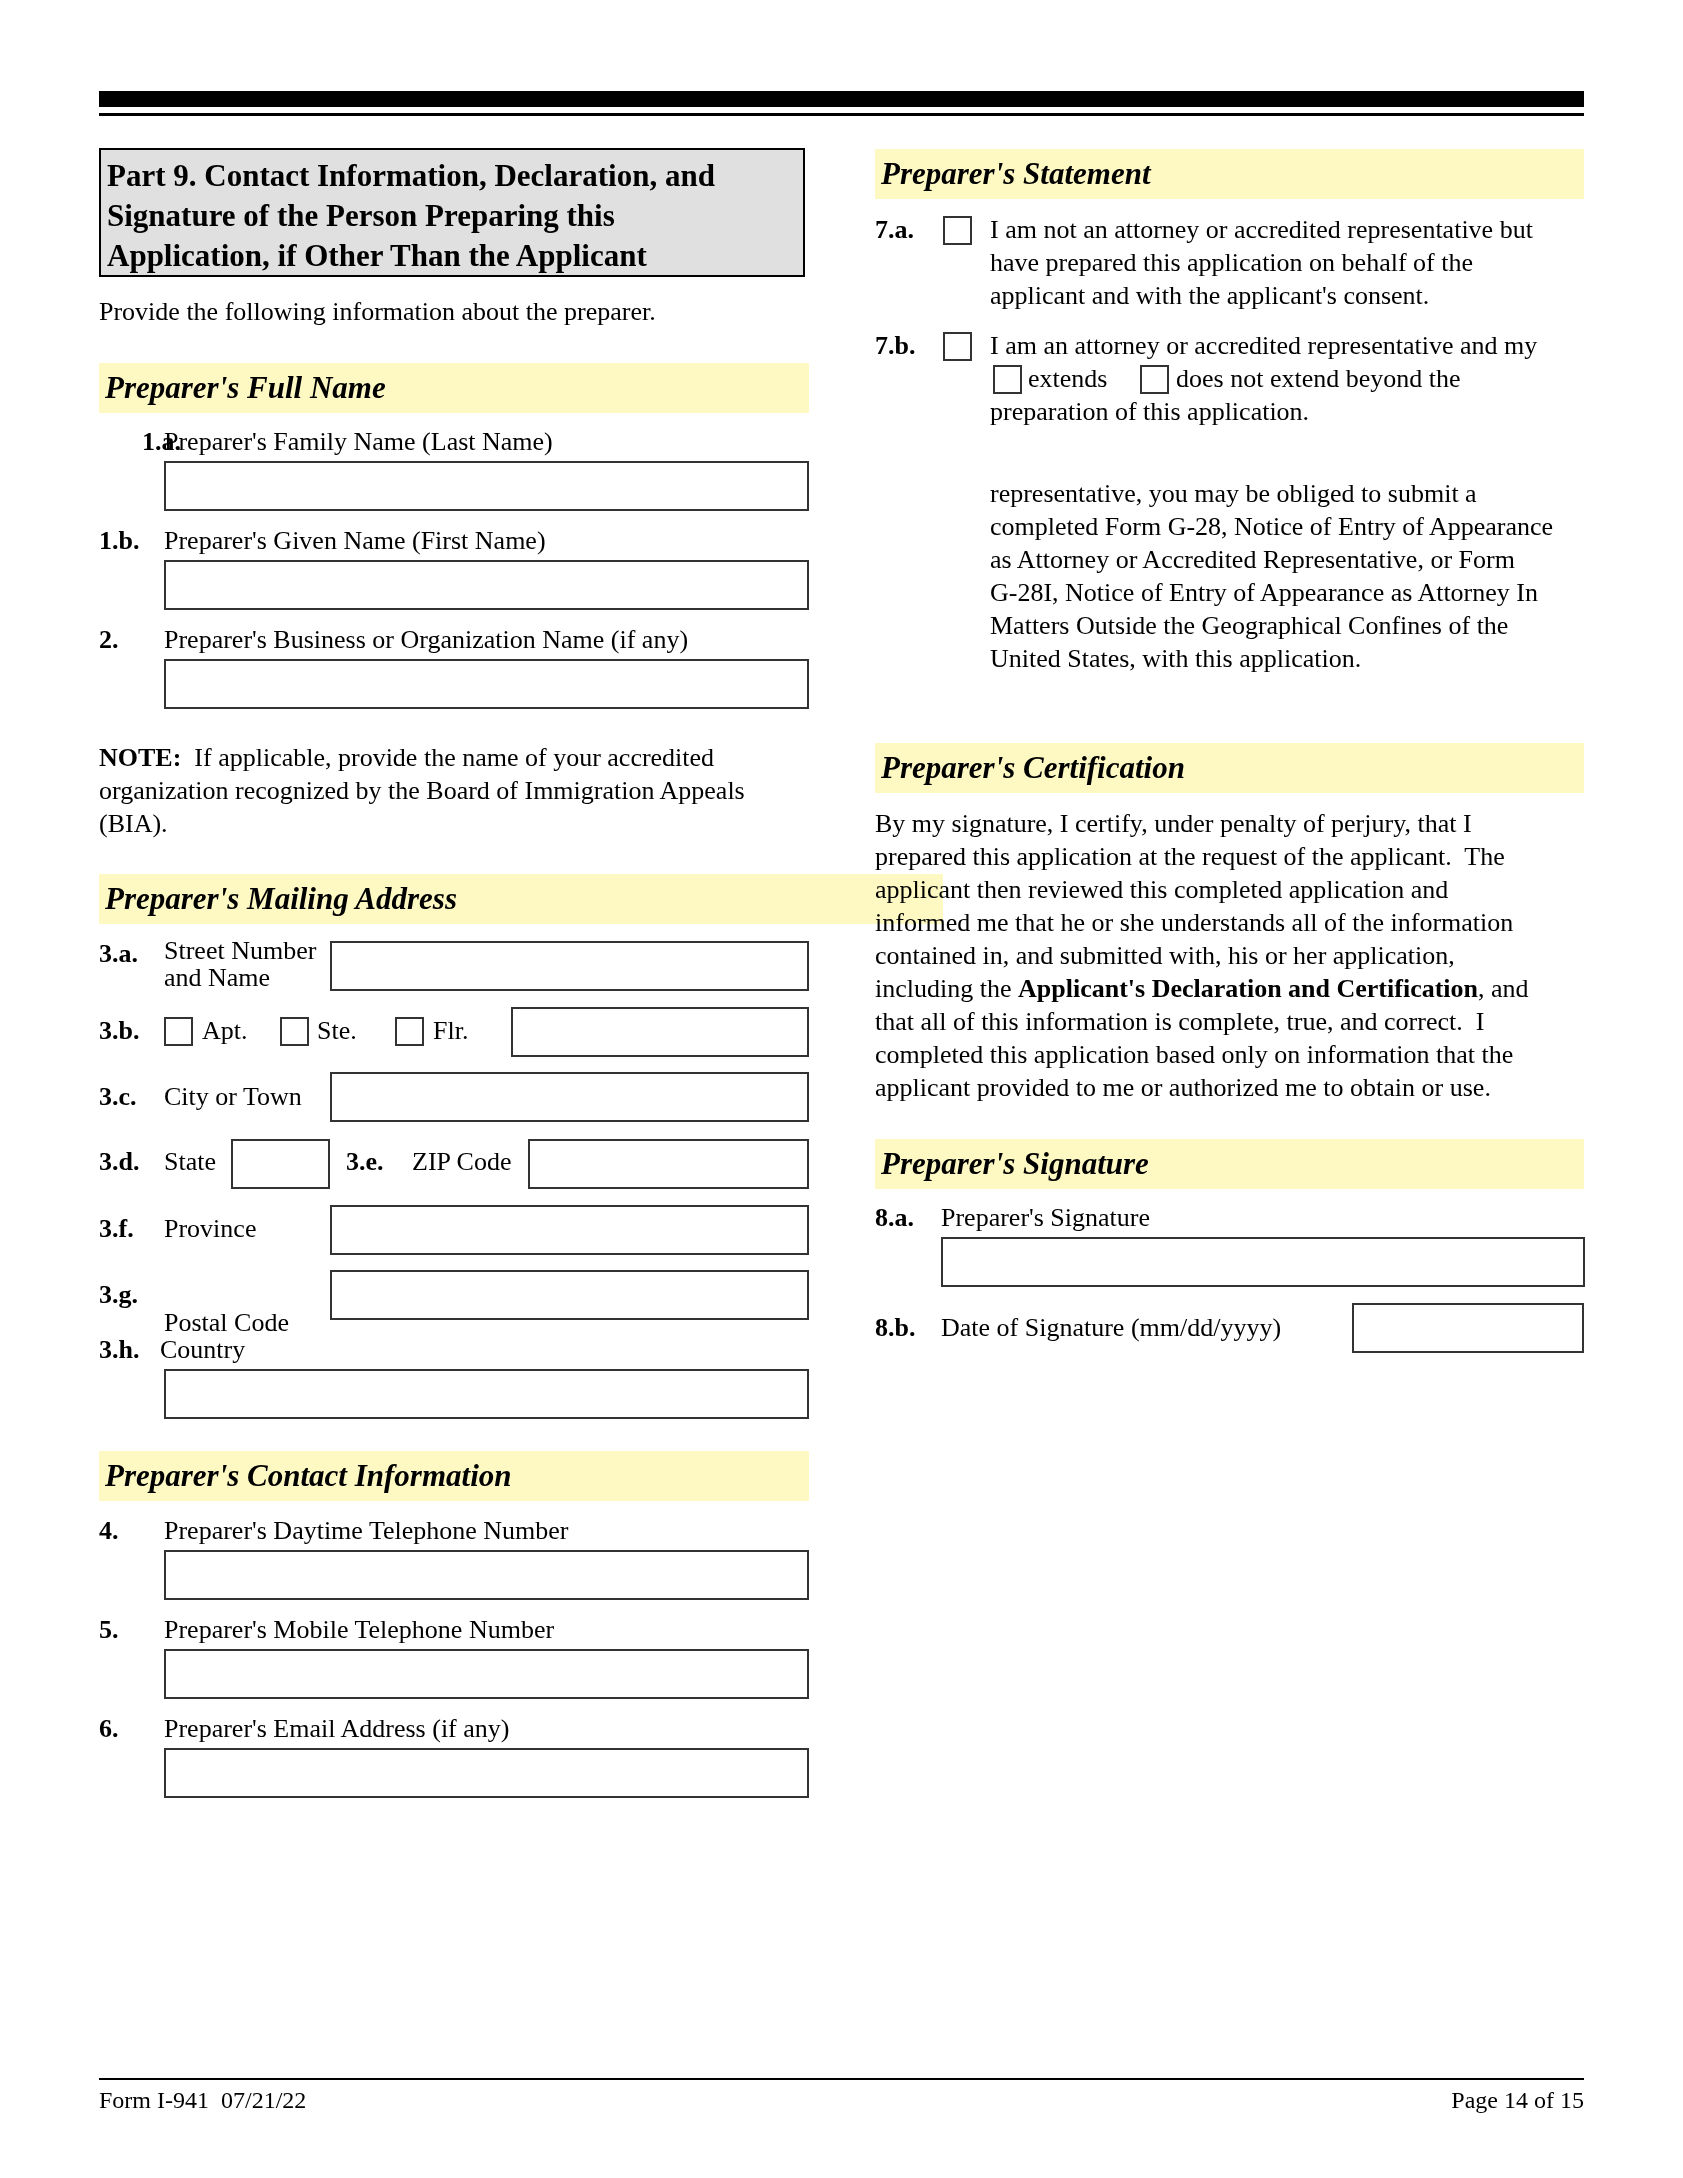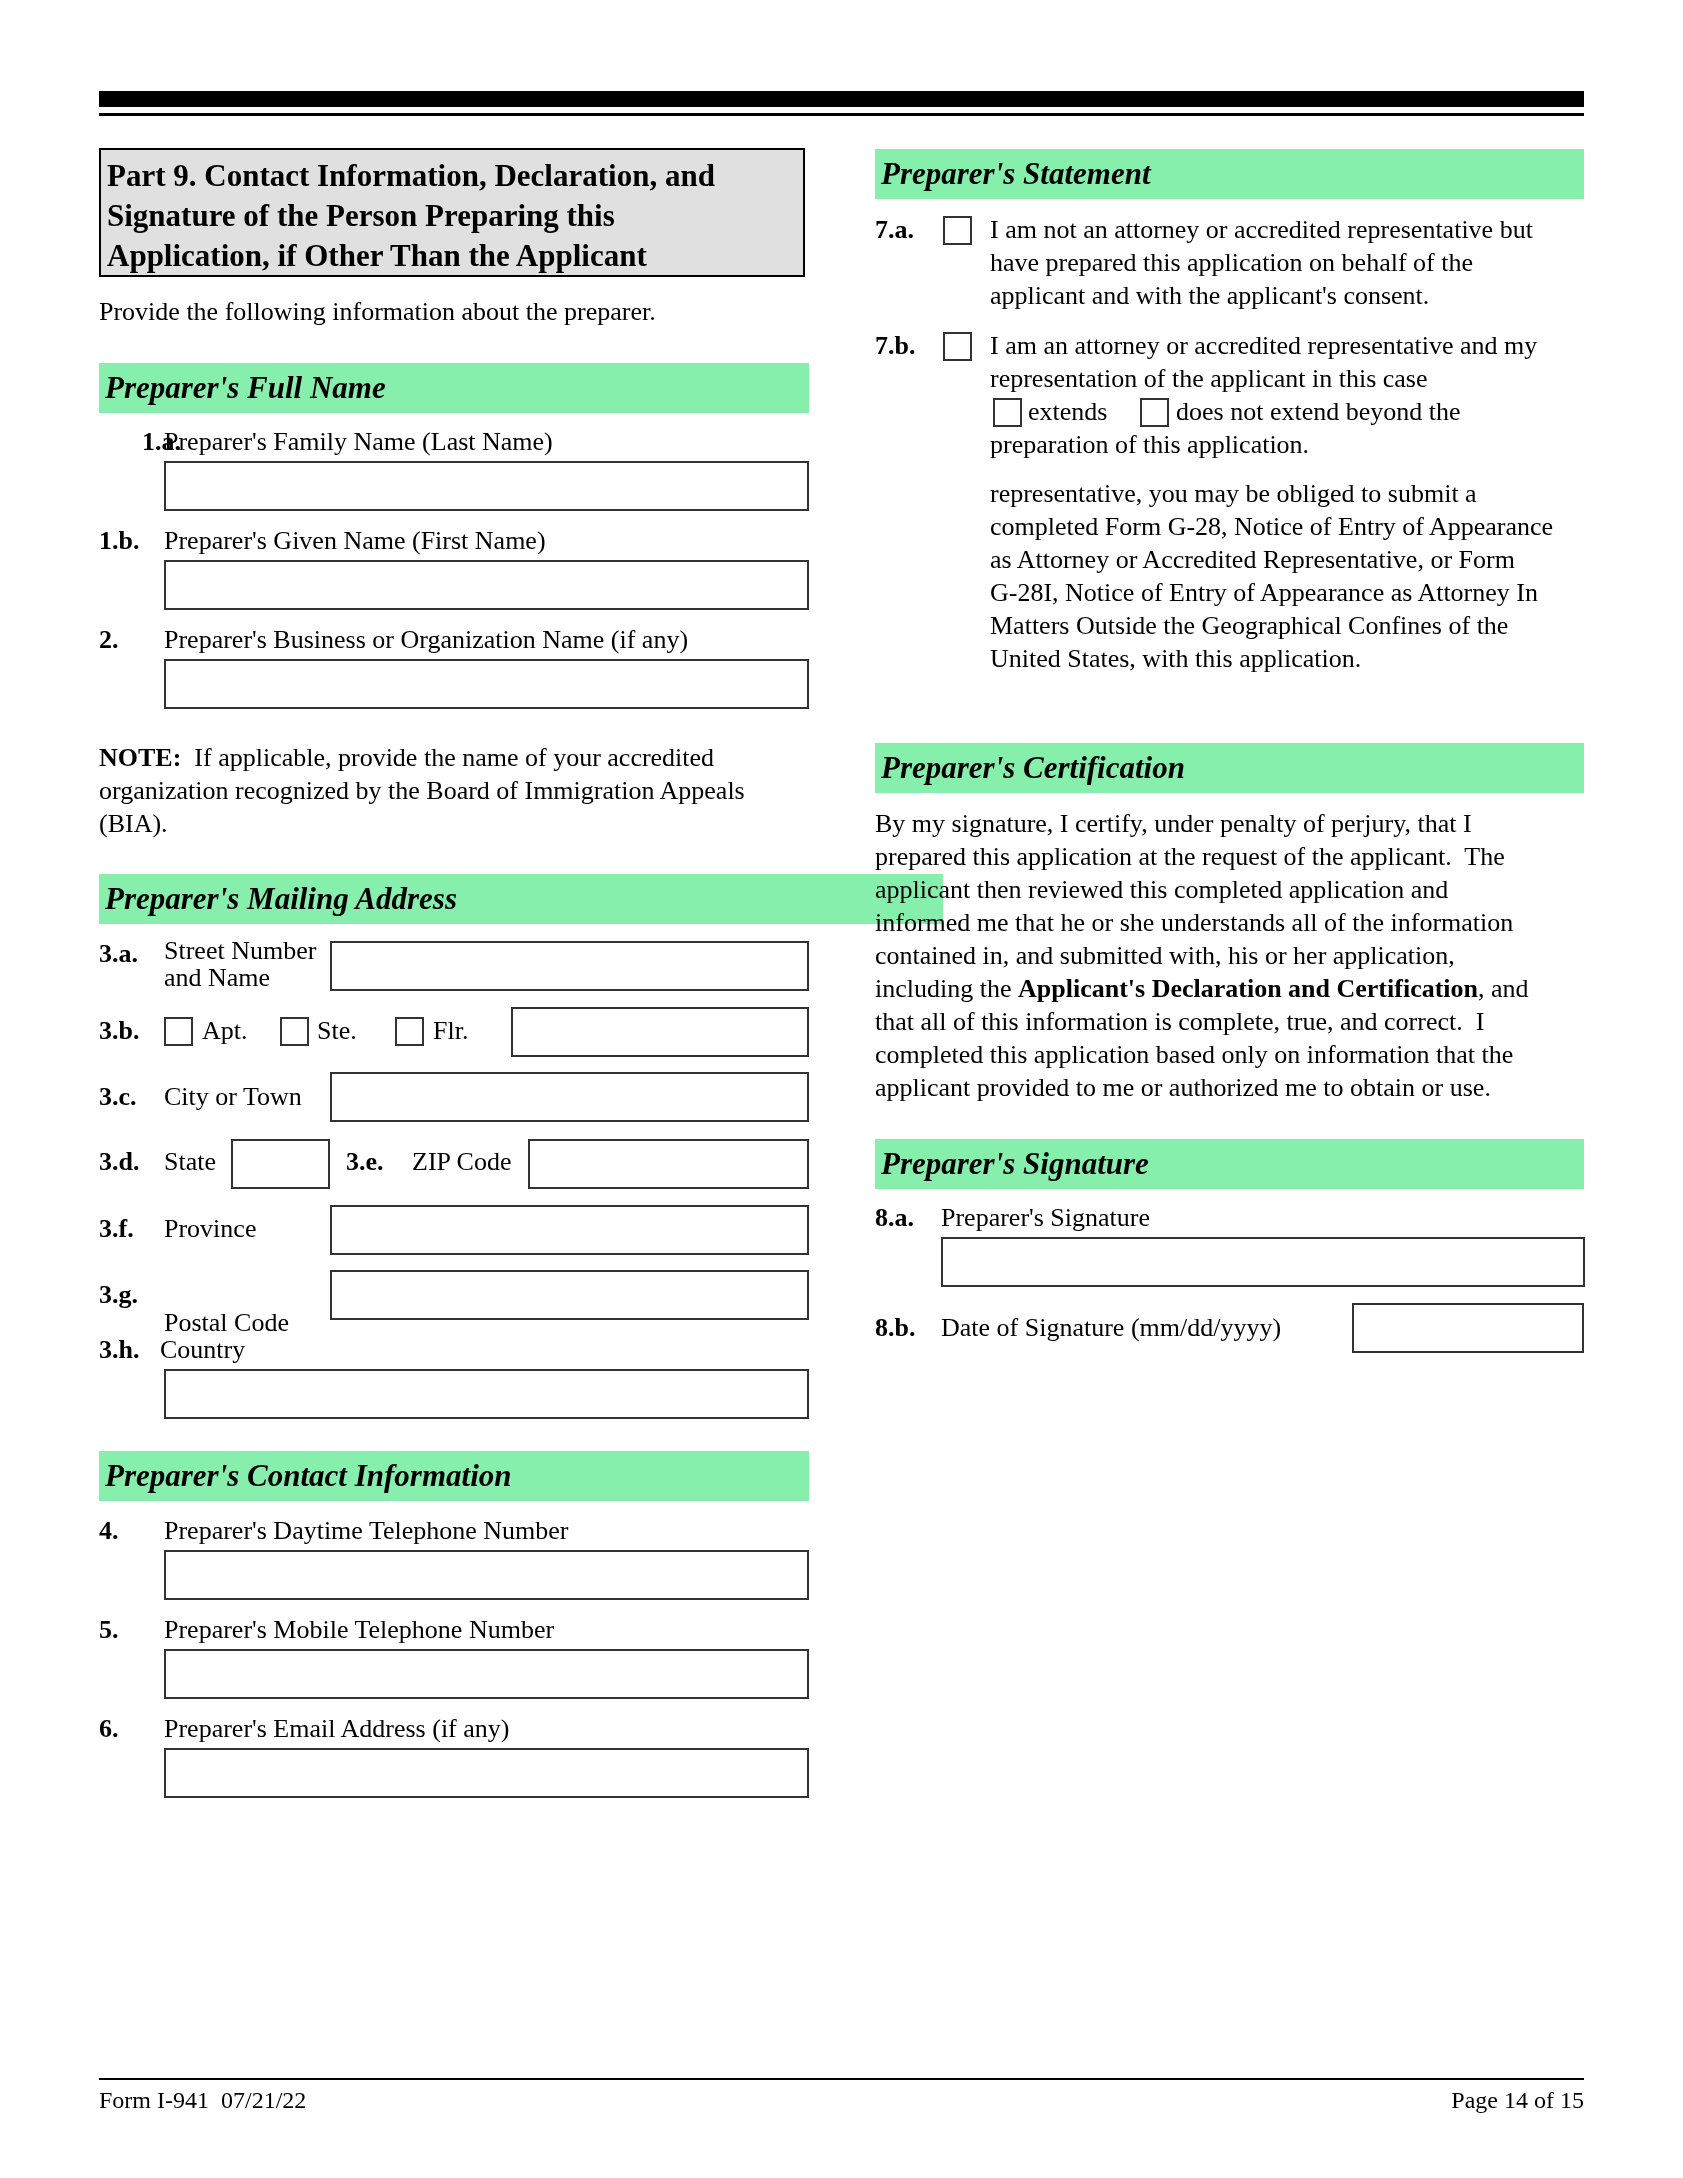--- a/index.html
+++ b/index.html
@@ -6,21 +6,21 @@
   body { width: 1683px; height: 2178px; position: relative; overflow: hidden;
          font-family: "Liberation Serif", "DejaVu Serif", serif; color: #000; }
   .abs { position: absolute; }
   .txt { font-size: 26px; line-height: 33px; white-space: nowrap; }
   .num { font-weight: bold; font-size: 26px; line-height: 33px; position: absolute; }
   .bar-thick { left: 99px; width: 1485px; top: 91px; height: 16px; background: #000; }
   .bar-thin { left: 99px; width: 1485px; top: 113px; height: 3px; background: #000; }
   .part-box { left: 99px; top: 148px; width: 706px; height: 129px; border: 2px solid #000;
               background: #e0e0e0; font-weight: bold; font-size: 31px; line-height: 40px;
               padding: 6px 6px; box-sizing: border-box; }
-  .sec-head { background: #86efac; height: 50px; font-weight: bold; font-style: italic;
+  .sec-head { background: #fef9c3; height: 50px; font-weight: bold; font-style: italic;
               font-size: 31px; line-height: 50px; padding-left: 6px; box-sizing: border-box; }
   .field { border: 2px solid #333; background: #fff; box-sizing: border-box; }
   .chk { width: 29px; height: 29px; border: 2px solid #333; background: #fff; box-sizing: border-box; }
   .para { font-size: 26px; line-height: 33px; }
   .footer-line { left: 99px; width: 1485px; top: 2078px; height: 2px; background: #000; }
   .wrap { white-space: normal; }
 </style>
 </head>
 <body>
 
@@ -112,21 +112,20 @@
 <div class="abs para" style="left:990px; top:213px;">
   <div>I am not an attorney or accredited representative but</div>
   <div>have prepared this application on behalf of the</div>
   <div>applicant and with the applicant's consent.</div>
 </div>
 
 <span class="num" style="left:875px; top:329px;">7.b.</span>
 <div class="abs chk" style="left:943px; top:332px;"></div>
 <div class="abs para" style="left:990px; top:329px;">
   <div>I am an attorney or accredited representative and my</div>
-  <div>representation of the applicant in this case</div>
   <div style="height:33px; position:relative;">
     <div class="abs chk" style="left:3px; top:3px;"></div>
     <span class="abs" style="left:38px; top:0;">extends</span>
     <div class="abs chk" style="left:150px; top:3px;"></div>
     <span class="abs" style="left:186px; top:0;">does not extend beyond the</span>
   </div>
   <div>preparation of this application.</div>
 </div>
 
 <div class="abs para" style="left:990px; top:477px;">

